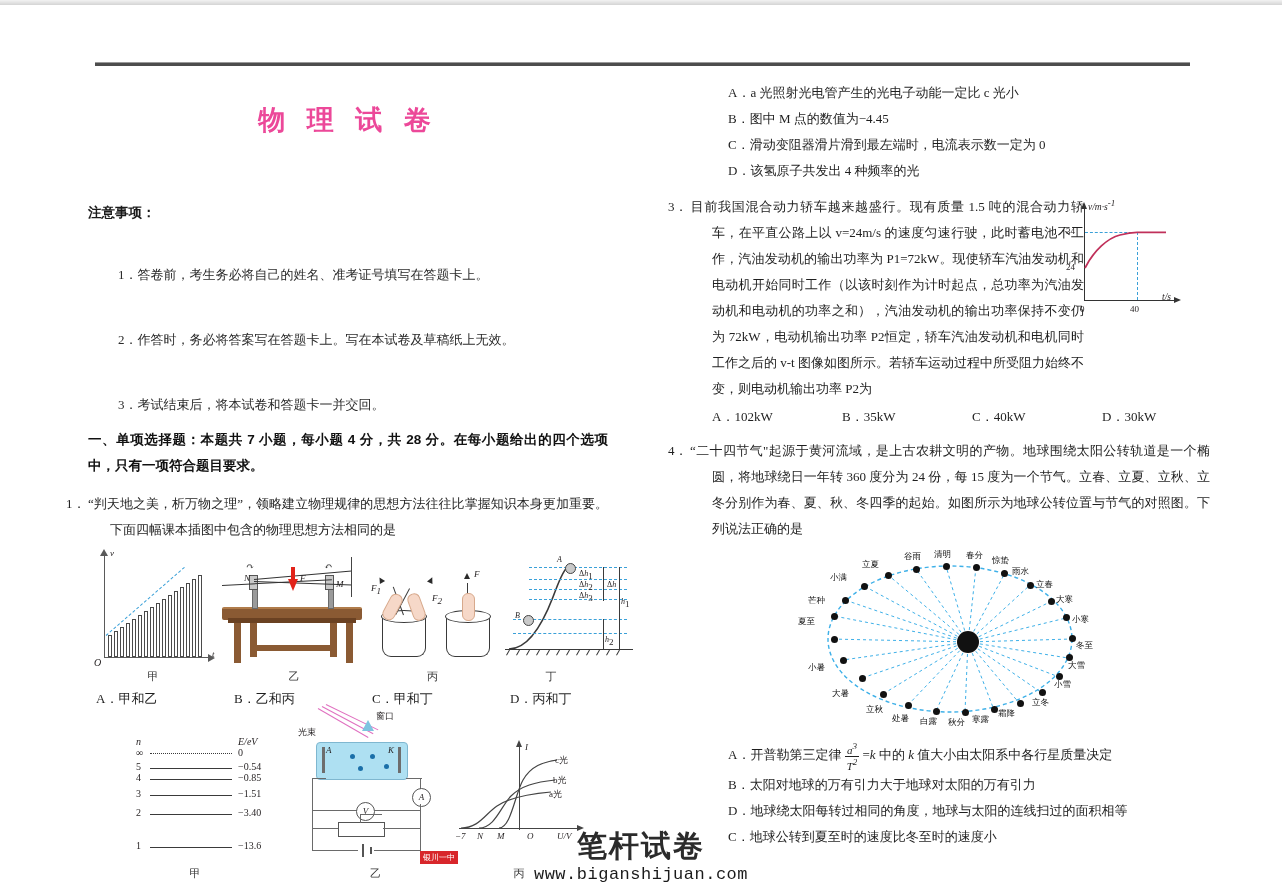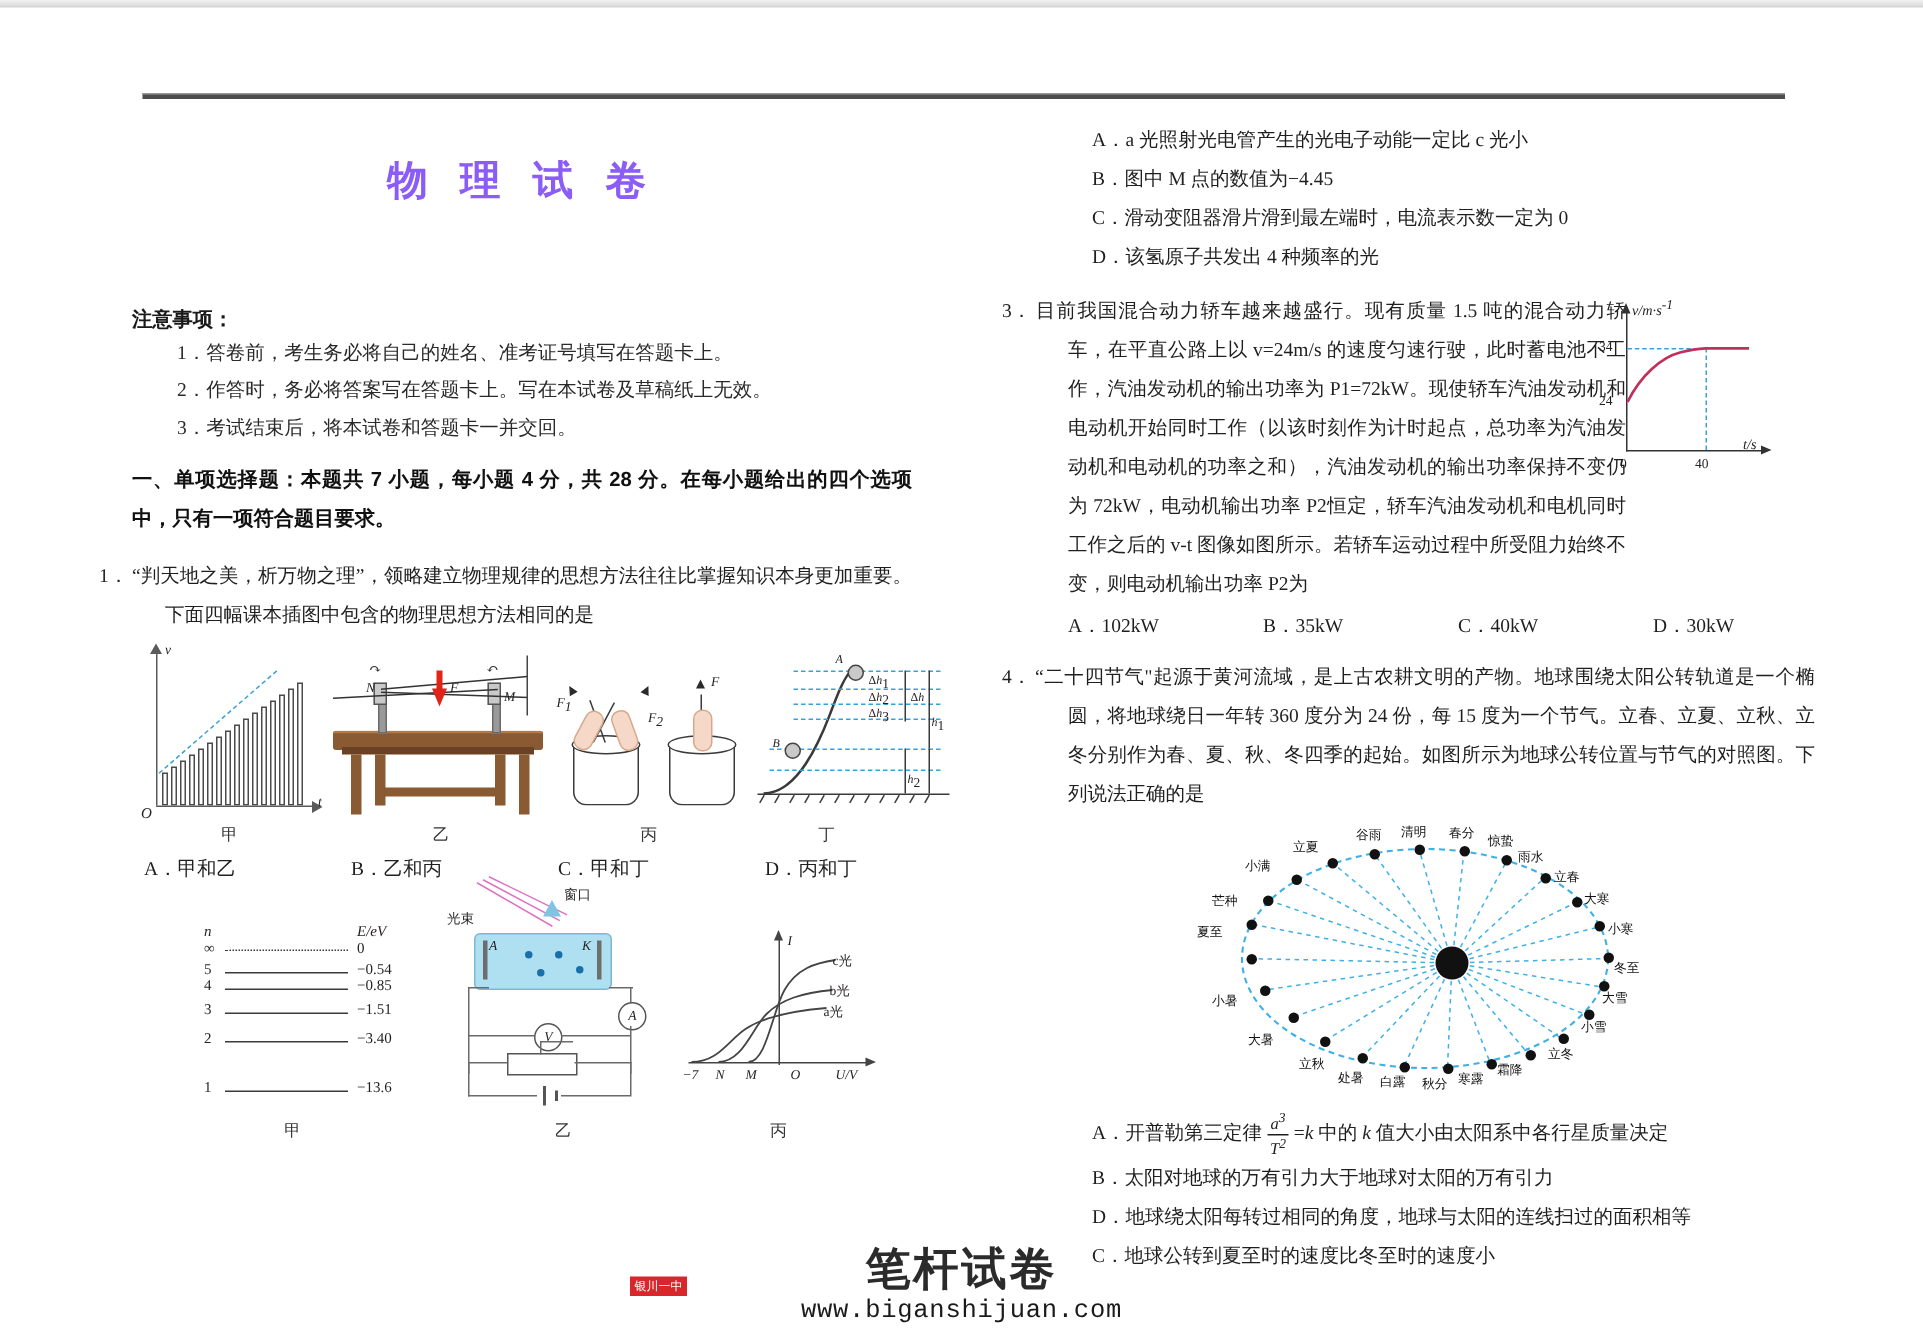--- a/index.html
+++ b/index.html
@@ -27,31 +27,31 @@
   .col-right{position:absolute;left:690px;top:78px;width:520px;}
 
   
   .exam-title{
     text-align:center;font-size:17px;letter-spacing:1.2px;
     font-family:"Liberation Serif","DejaVu Serif",serif;
     margin:12px 0 0 0;color:#1a1a1a;
   }
   .paper-title{
     text-align:center;font-size:27px;font-weight:600;letter-spacing:7px;
-    margin:24px 0 0 0;color:#8b5cf6;
+    margin:24px 0 0 0;color:#ec4899;
     font-family:"Liberation Sans","DejaVu Sans",sans-serif;
   }
   .notice-title{
     margin-top:66px;font-size:13.5px;font-weight:bold;
     font-family:"Liberation Sans","DejaVu Sans",sans-serif;
     color:#1a1a1a;
   }
   .notice-list{margin:0;padding:0;list-style:none;}
   .notice-list li{
-    font-size:13px;line-height:25px;margin-left:30px;color:#2a2a2a;
+    font-size:13px;line-height:25px;margin-left:30px;color:#2a2a2a;margin-top:40px;
   }
   .section-head{
     margin-top:10px;font-size:13.5px;line-height:26px;font-weight:bold;
     font-family:"Liberation Sans","DejaVu Sans",sans-serif;
     color:#111;text-align:justify;
   }
 
   
   .q{margin-top:12px;}
   .q-body{

